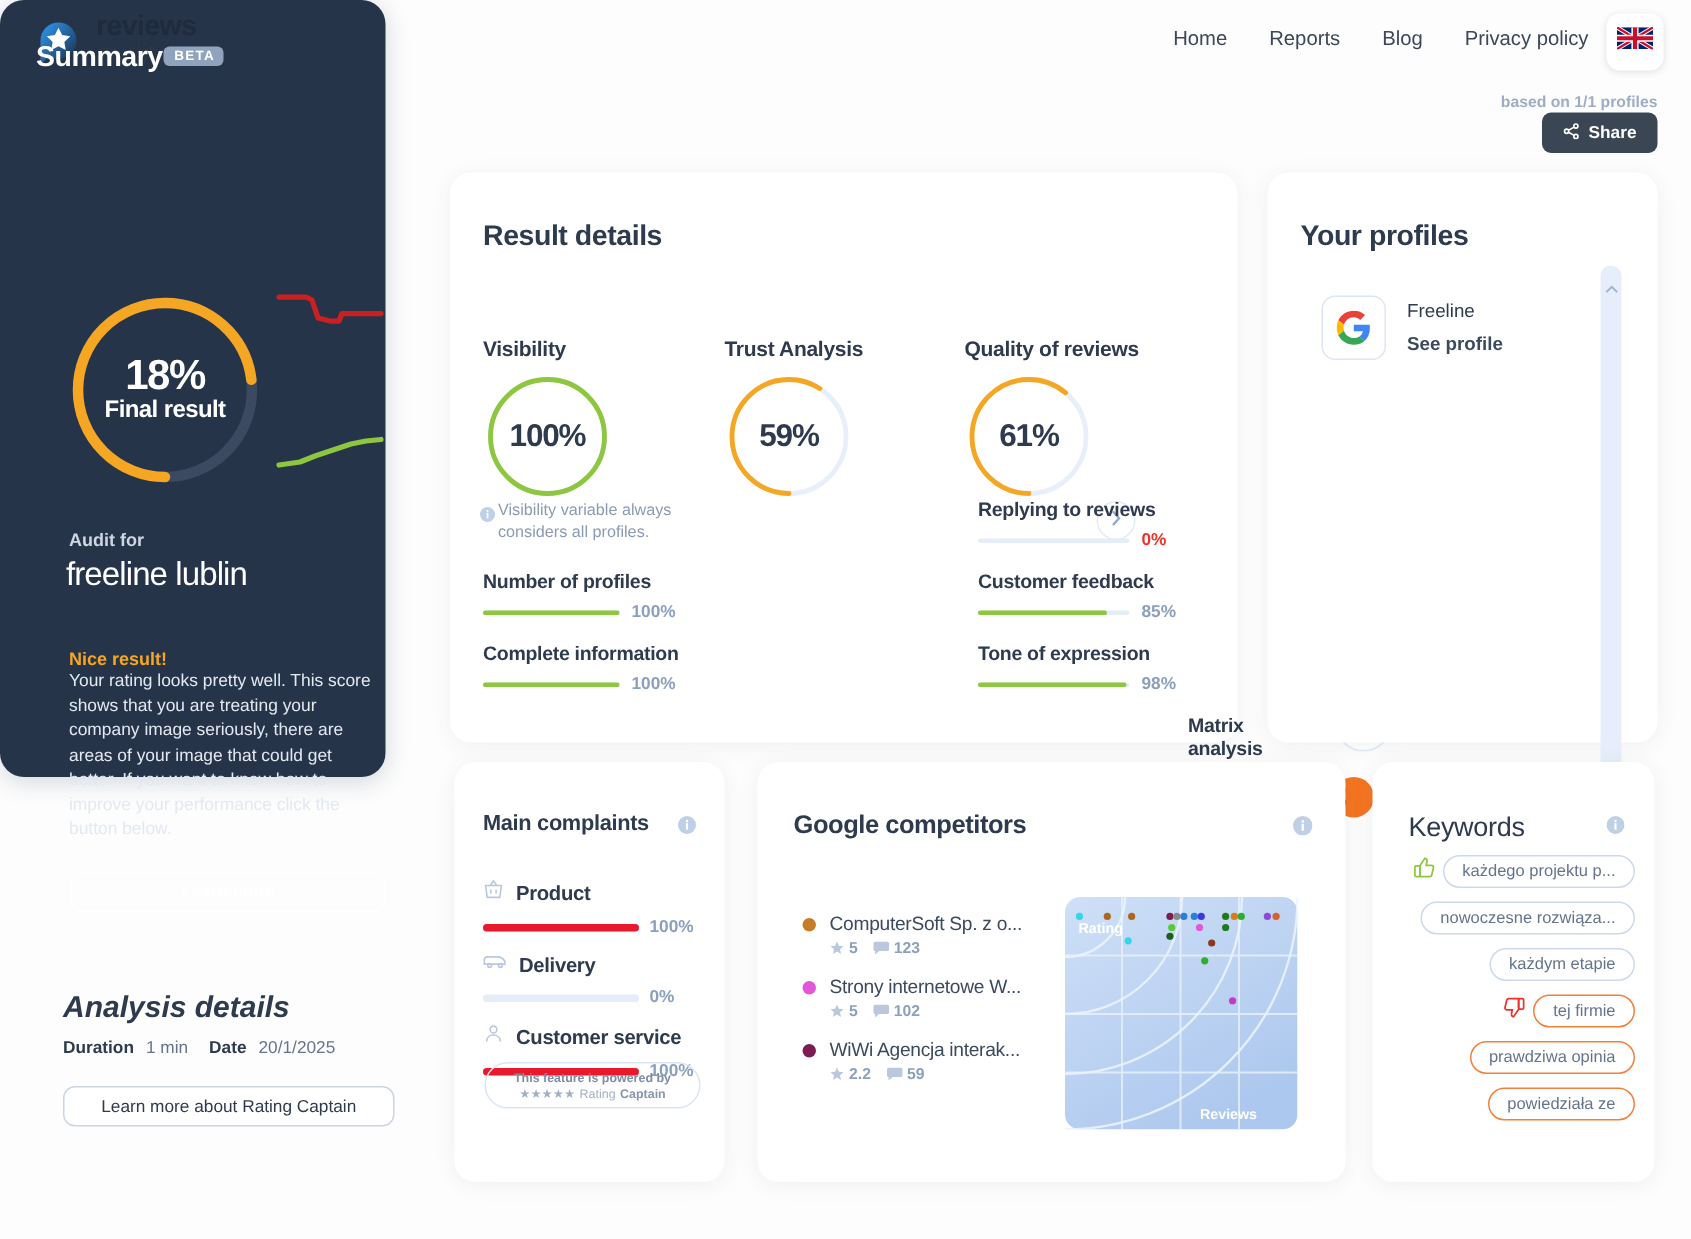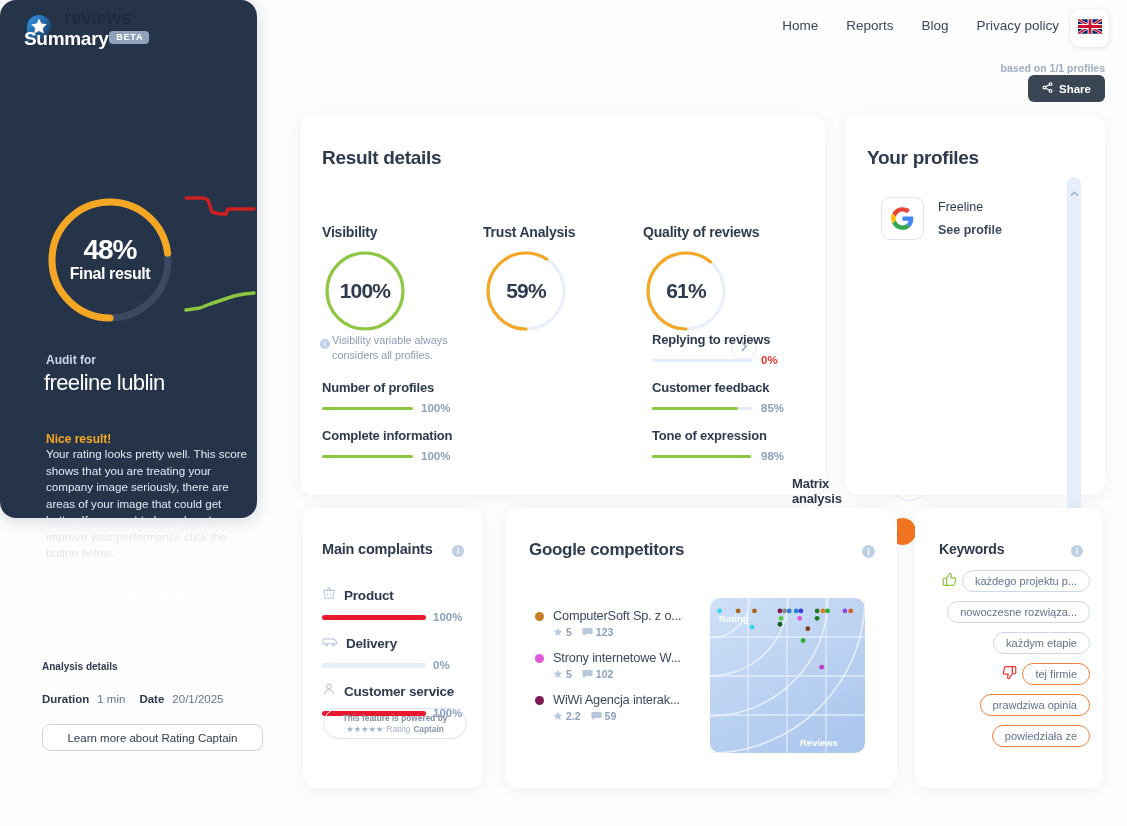--- a/index.html
+++ b/index.html
@@ -58,21 +58,21 @@
 
   .nice { position:absolute; left:46px; top:432px; font-size:12px; font-weight:700; color:#f5a623; }
   .nicebody { position:absolute; left:46px; top:446px; width:203px; font-size:11.6px;
               line-height:16.5px; color:#e3e9f1; font-weight:400; }
 
   .learn-btn { position:absolute; left:47px; top:581px; width:210px; height:27px; border:1.3px solid #fff;
                border-radius:7px; background:transparent; color:#fff; font-size:11.5px; font-weight:700;
                cursor:pointer; font-family:inherit; }
 
   
-  .analysis-title { position:absolute; left:42px; top:661px; font-size:10px; font-weight:700; }
+  .analysis-title { position:absolute; left:42px; top:661px; font-size:20px; font-weight:700;font-style:italic; }
   .analysis-meta { position:absolute; left:42px; top:693px; font-size:11.5px; display:flex; gap:8px; align-items:flex-start;}
   .analysis-meta b { font-weight:700; color:#2e3a4d; }
   .analysis-meta span { color:#64748b; }
   .rc-btn { position:absolute; left:42px; top:724px; width:221px; height:27px; border:1.2px solid #cbd5e1;
             border-radius:8px; background:#fff; font-size:11.5px; font-weight:400; color:#2e3a4d;
             cursor:pointer; font-family:inherit; }
 
   
   .result { left:300px; top:115px; width:525px; height:380px; }
   .result h2 { position:absolute; left:22px; top:32px; font-size:19px; font-weight:700; letter-spacing:-.3px; }
@@ -140,21 +140,21 @@
   .gc-list { position:absolute; left:30px; top:100px; display:flex; flex-direction:column; gap:12px; }
   .gc-item { display:flex; gap:9px; }
   .gc-bullet { width:9px; height:9px; border-radius:50%; margin-top:4px; flex:0 0 9px; }
   .gc-name { font-size:12.8px; color:#3c4a5e; letter-spacing:-.2px; }
   .gc-meta { display:flex; gap:10px; margin-top:3px; align-items:center; }
   .gc-meta span { font-size:10.5px; color:#8ba0bd; font-weight:700; display:flex; align-items:center; gap:3px;}
   .gc-chart { position:absolute; left:205px; top:90px; width:155px; height:155px; }
 
   
   .keywords { left:915px; top:508px; width:188px; height:280px; }
-  .k-title { position:absolute; left:24px; top:33px; font-size:14px; font-weight:700; letter-spacing:-.2px;}
+  .k-title { position:absolute; left:24px; top:33px; font-size:18px; font-weight:400; letter-spacing:-.2px;}
   .k-info { position:absolute; right:20px; top:35px; cursor:pointer; }
   .k-list { position:absolute; left:0; top:62px; width:188px; display:flex; flex-direction:column;
             align-items:flex-end; gap:9px; padding-right:13px; }
   .k-row { display:flex; align-items:center; gap:5px; }
   .k-chip { border:1.2px solid #cdd9ea; border-radius:14px; padding:4px 12px; font-size:11px;
             color:#64748b; white-space:nowrap; cursor:pointer; }
   .k-chip.pos { border-color:#cdd9ea; }
   .k-chip.neg { border-color:#f0813c; }
 </style>
 </head>
@@ -221,21 +221,21 @@
   <div class="summary">
     <h2>Summary</h2>
     <div class="based">based on 1/1 profiles</div>
 
     <div class="donut-wrap">
       <svg width="130" height="130" viewBox="0 0 130 130">
         <circle cx="65" cy="65" r="58" fill="none" stroke="#3c4a61" stroke-width="7"></circle>
         <circle id="sum-arc" cx="65" cy="65" r="58" fill="none" stroke="#f5a623" stroke-width="7" stroke-linecap="round" transform="rotate(90 65 65)" stroke-dasharray="266.0300659059837 98.39468191043233"></circle>
       </svg>
       <div class="donut-label">
-        <span class="donut-pct">48%</span>
+        <span class="donut-pct">18%</span>
         <span class="donut-sub">Final result</span>
       </div>
     </div>
 
     <svg class="spark" style="left:184px; top:192px;" width="73" height="28" viewBox="0 0 73 28">
       <polyline points="2,6 20,6 24,8 28,20 36,22 42,22 44,17 70,17" fill="none" stroke="#cc1f1f" stroke-width="3.5" stroke-linejoin="round" stroke-linecap="round"></polyline>
     </svg>
     <div class="stat-lbl" style="top:221px;">Rating</div>
     <div class="stat-val" style="top:233px;">4.89</div>
 

